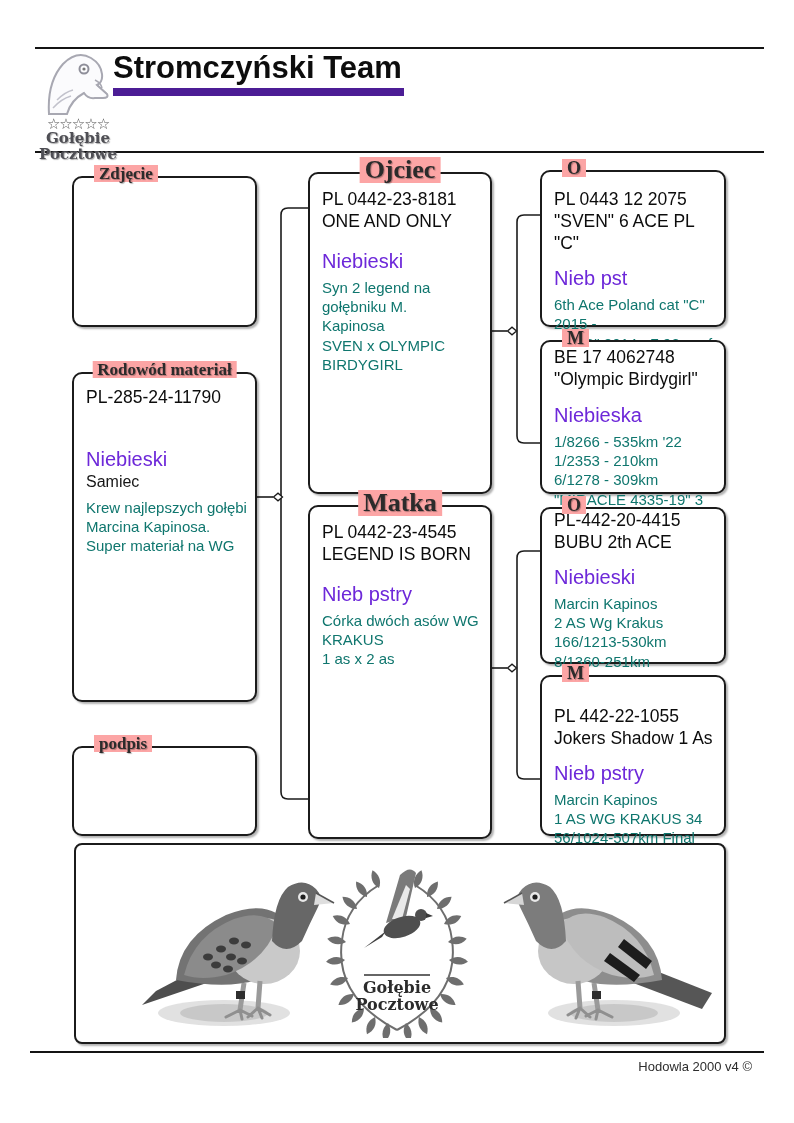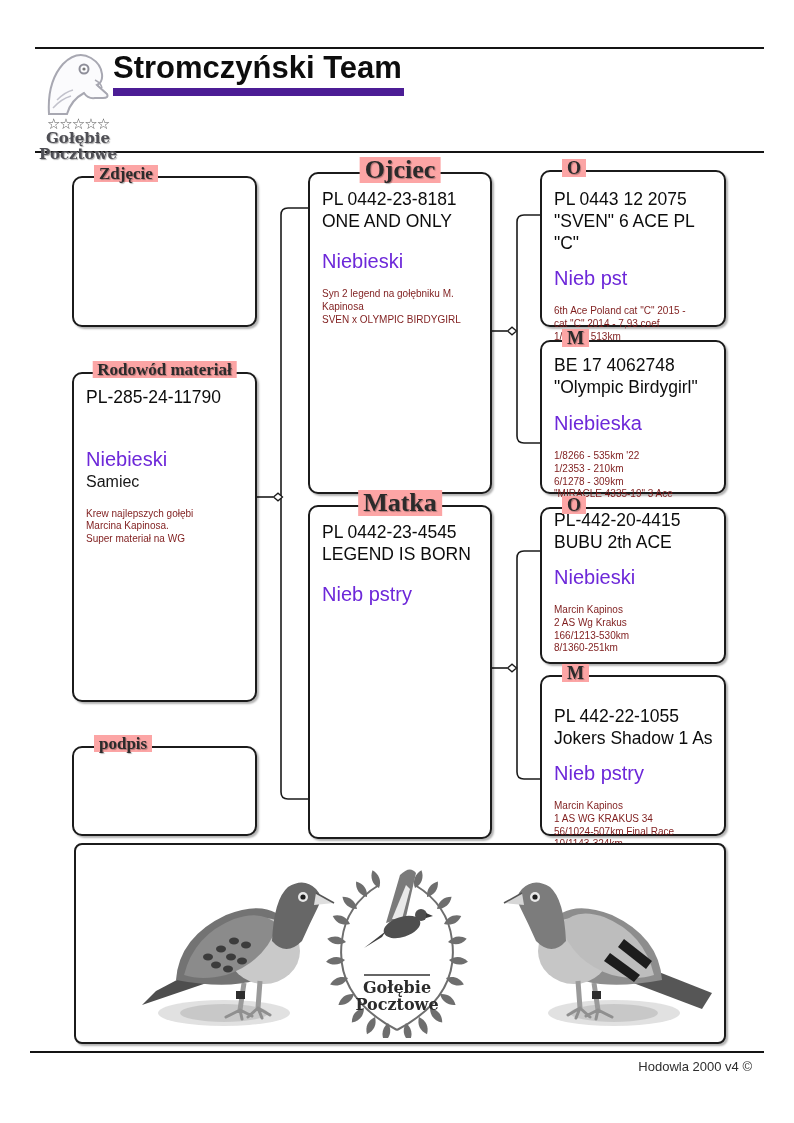--- a/index.html
+++ b/index.html
@@ -20,21 +20,21 @@
        font-family:Liberation Serif, serif;font-weight:bold;font-size:17px;color:#2b2b2b;
        text-shadow:1px 1px 1px rgba(0,0,0,.30);line-height:1;}
   .leg.big{font-size:26px;top:-17px;left:50%;transform:translateX(-50%);}
   .leg.ctr{left:50%;transform:translateX(-50%);}
   .leg.sml{left:20px;font-size:18px;}
   .leg.off{left:20px;}
   .bx-inner{padding:12px 8px 0 12px;}
   .ring{font-size:17.5px;line-height:1.26;color:#0c0c0c;}
   .cline{font-size:20px;color:#6d28d9;margin-top:18px;}
   .cline2{font-size:16px;color:#161616;line-height:1.35;}
-  .notes{font-size:10px;line-height:1.28;margin-top:15px;color:#7f1d1d;}
+  .notes{font-size:15px;line-height:1.28;margin-top:5px;color:#0f766e;}
   
   svg.wire{position:absolute;left:0;top:0;z-index:1;}
   
   .footer{position:absolute;right:42px;top:1059px;font-size:13px;color:#2d2d2d;}
 </style>
 </head>
 <body>
 
 <div class="rule" style="left:35px;top:47px;width:729px;"></div>
 <div class="rule" style="left:35px;top:151px;width:729px;"></div>
@@ -105,41 +105,46 @@
     </div>
   </div>
 </div>
 
 <div class="pbox" style="left:308px;top:505px;width:180px;height:330px;">
   <div class="leg big">Matka</div>
   <div class="bx-inner" style="padding-top:14px;">
     <div class="ring">PL 0442-23-4545</div>
     <div class="ring">LEGEND IS BORN</div>
     <div class="cline">Nieb pstry</div>
+    <div class="notes">
+      <div>Córka dwóch asów WG</div>
+      <div>KRAKUS</div>
+      <div>1 as x 2 as</div>
+    </div>
   </div>
 </div>
 
 <div class="pbox" style="left:540px;top:170px;width:182px;height:153px;">
   <div class="leg sml">O</div>
   <div class="bx-inner" style="padding-top:16px;">
     <div class="ring">PL 0443 12 2075</div>
     <div class="ring">"SVEN" 6 ACE PL "C"</div>
     <div class="cline" style="margin-top:13px;">Nieb pst</div>
     <div class="notes">
       <div>6th Ace Poland cat "C" 2015 -</div>
       <div>cat "C" 2014 - 7,93 coef</div>
       <div>1/2143- 513km</div>
       <div>2/1986 - 535km</div>
     </div>
   </div>
 </div>
 
 <div class="pbox" style="left:540px;top:340px;width:182px;height:150px;">
   <div class="leg sml">M</div>
-  <div class="bx-inner" style="padding-top:12px;">
+  <div class="bx-inner" style="padding-top:4px;">
     <div class="ring">BE 17 4062748</div>
     <div class="ring">"Olympic Birdygirl"</div>
     <div class="cline" style="margin-top:14px;">Niebieska</div>
     <div class="notes">
       <div>1/8266 - 535km '22</div>
       <div>1/2353 - 210km</div>
       <div>6/1278 - 309km</div>
       <div>"MIRACLE 4335-19" 3 Ace</div>
     </div>
   </div>

